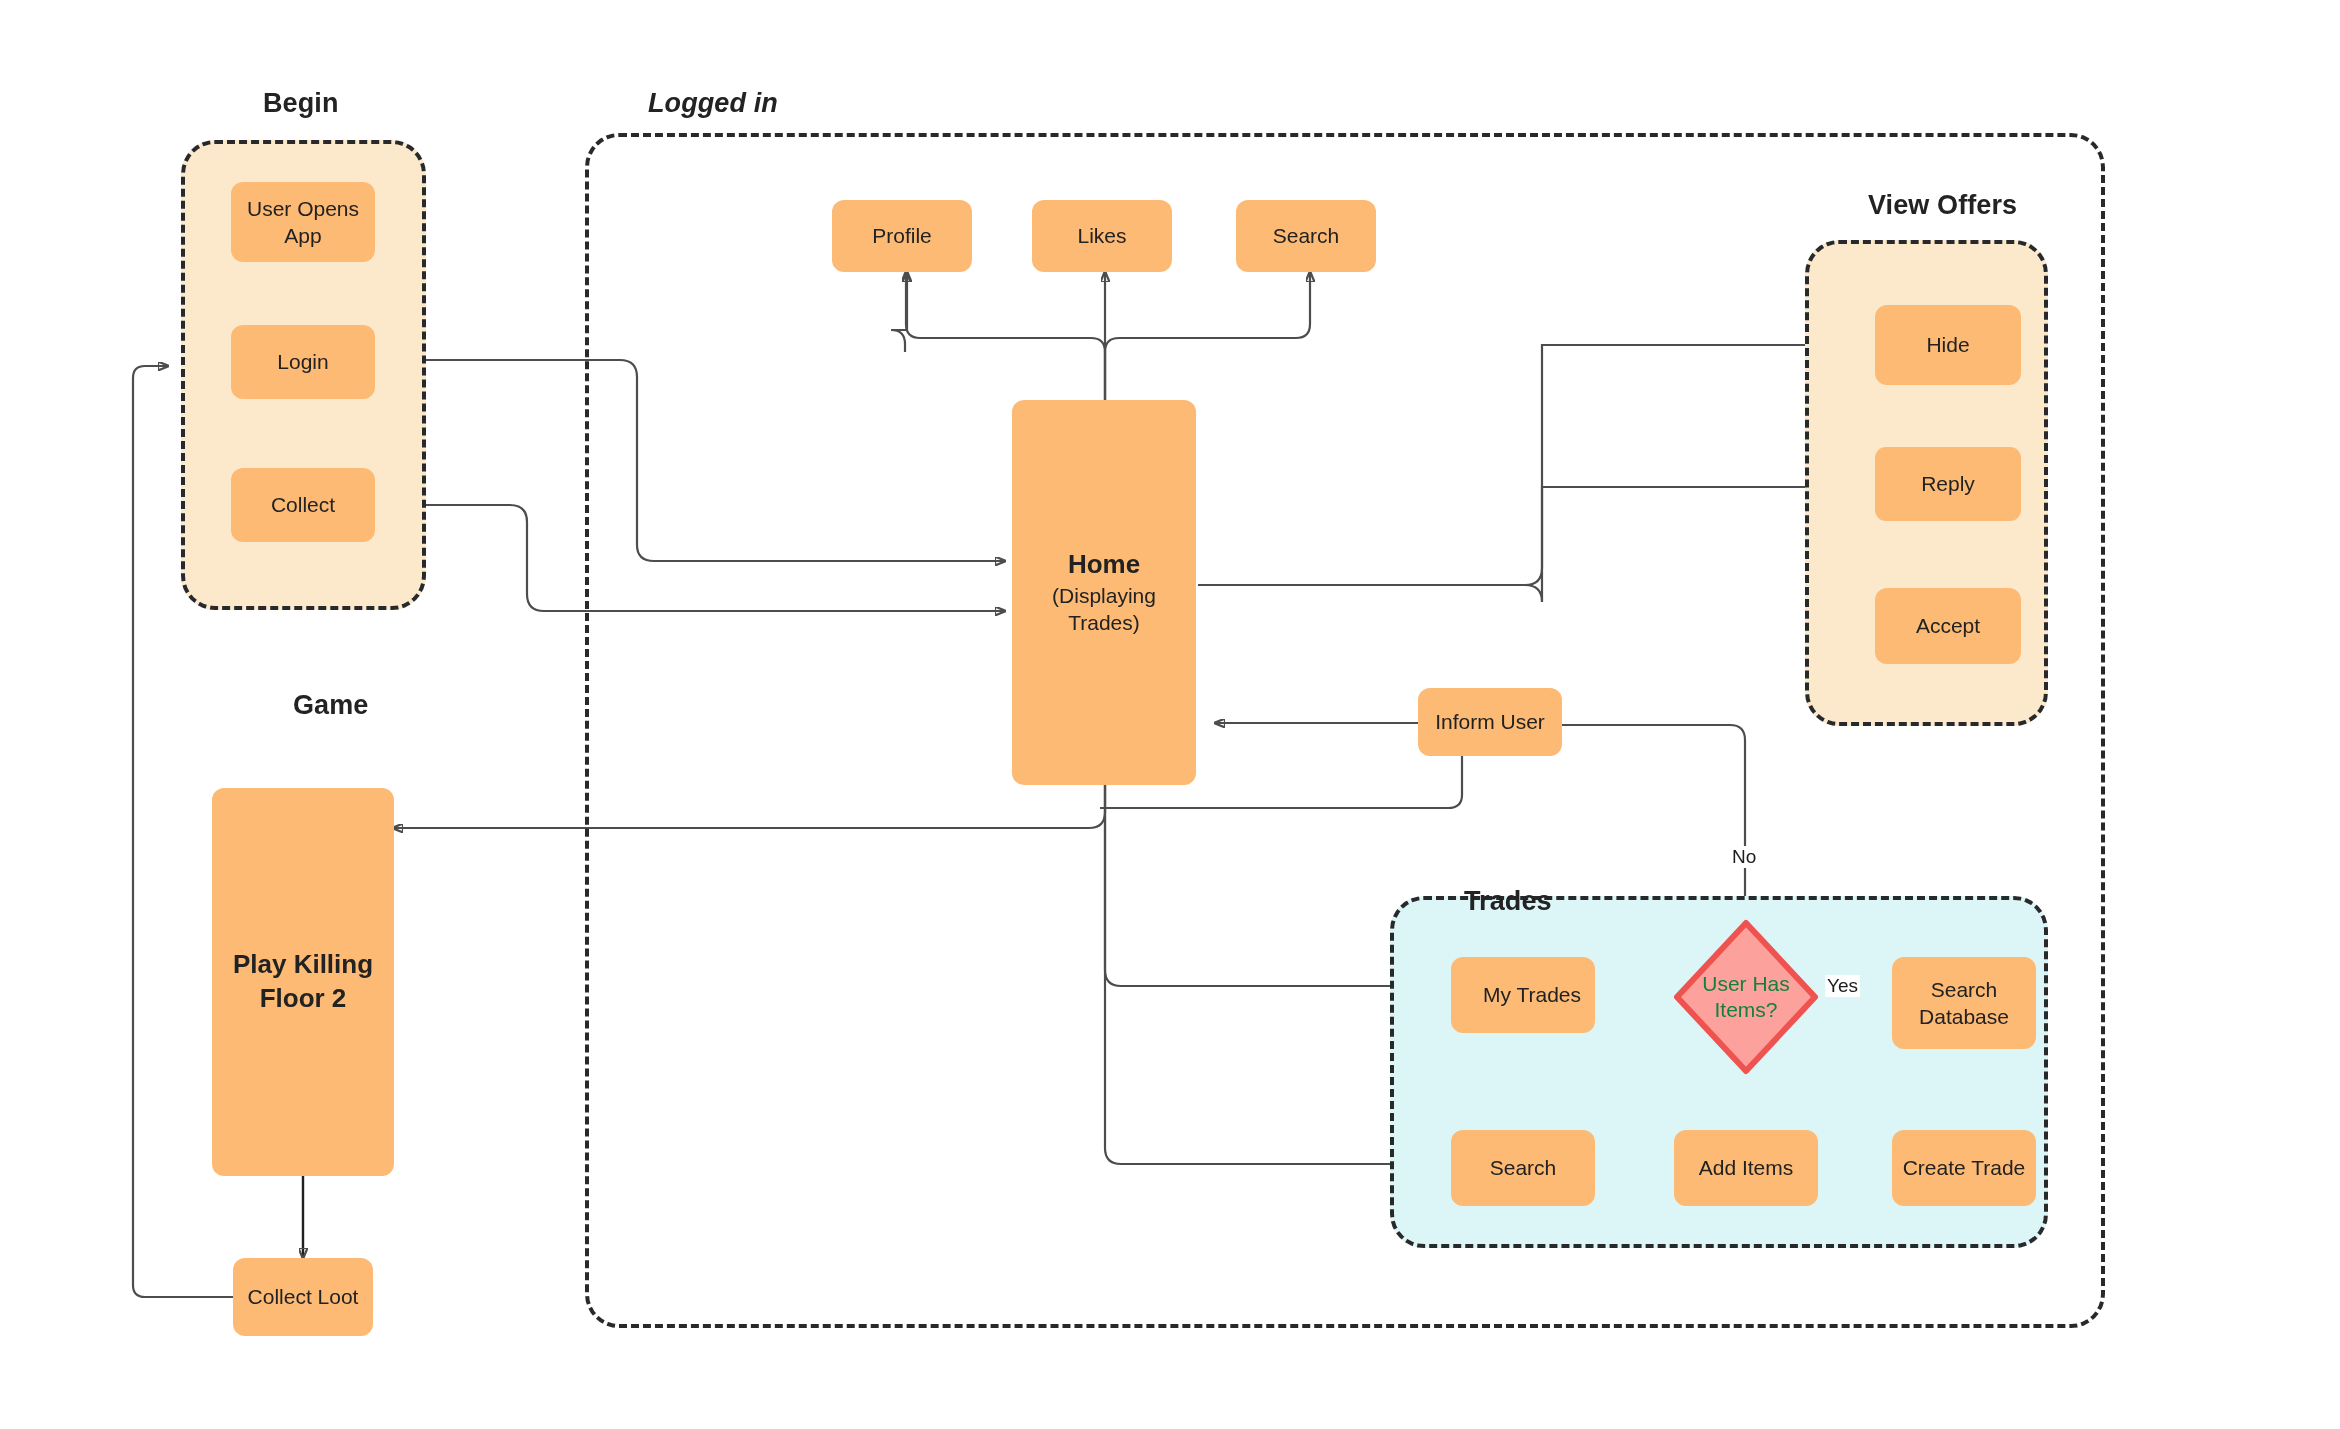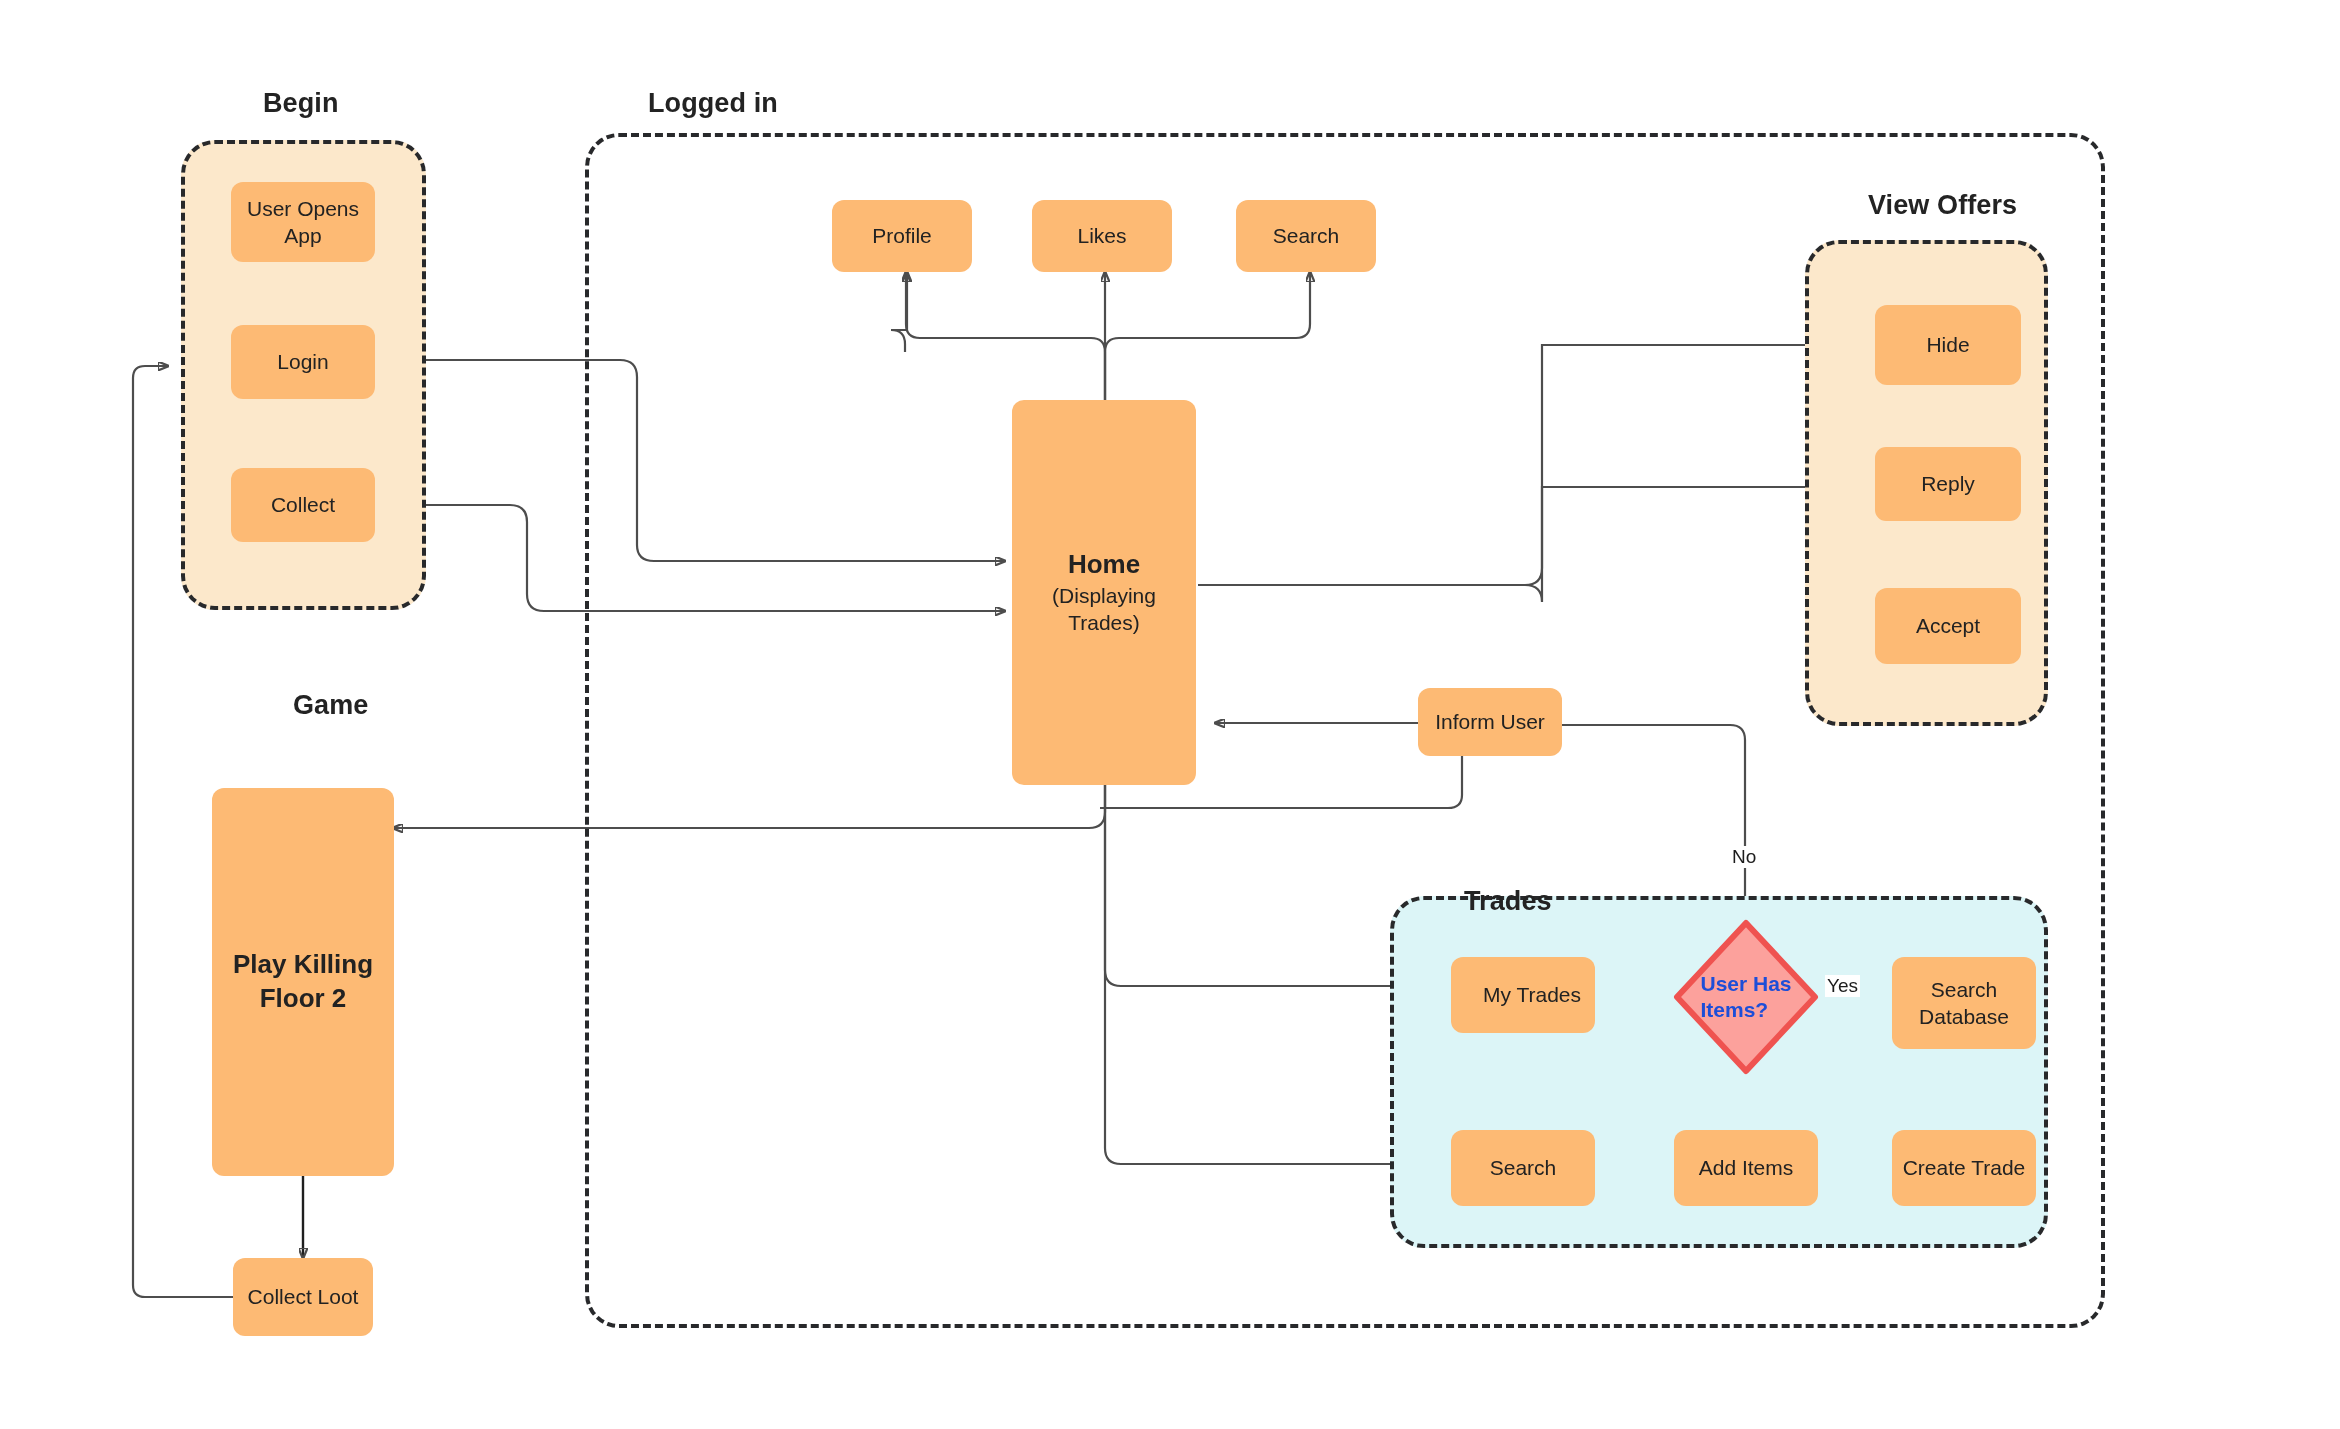--- a/index.html
+++ b/index.html
@@ -87,27 +87,26 @@
     align-items: center;
     justify-content: center;
   }
   .decision svg {
     position: absolute;
     left: 0;
     top: 0;
   }
   .decision .dtext {
     position: relative;
-    text-align: left;
+    text-align: center;
     font-size: 21px;
     line-height: 1.25;
-    color: #1d4ed8;
+    color: #15803d;
     z-index: 2;
     white-space: pre-line;
-    font-weight: bold;
   }
   
   .edge-label {
     position: absolute;
     font-size: 19px;
     color: #1c1c1c;
     background: #ffffff;
     padding: 0 2px;
     white-space: nowrap;
   }
@@ -178,21 +177,21 @@
 
     <path class="dark" d="M303,1127 L303,1258" marker-end="url(#ahd)"></path>
 
     <path d="M233,1297 L145,1297 Q133,1297 133,1285 L133,378 Q133,366 145,366 L168,366" marker-end="url(#ah)"></path>
   </svg>
 
   <div class="group peach" style="left:181px; top:140px; width:245px; height:470px;"></div>
   <div class="group-label" style="left:263px; top:88px;">Begin</div>
 
   <div class="group plain" style="left:585px; top:133px; width:1520px; height:1195px;"></div>
-  <div class="group-label" style="left:648px; top:88px;">Logged in</div>
+  <div class="group-label" style="left:648px; top:88px;font-style:italic;">Logged in</div>
 
   <div class="group peach" style="left:1805px; top:240px; width:243px; height:486px;"></div>
   <div class="group-label" style="left:1868px; top:190px;">View Offers</div>
 
   <div class="group-label" style="left:265px; top:690px;margin-left:28px;">Game</div>
 
   <div class="group cyan" style="left:1390px; top:896px; width:658px; height:352px;"></div>
   <div class="group-label" style="left:1464px; top:886px;">Trades</div>
 
   <div class="node" style="left:231px; top:182px; width:144px; height:80px;">

